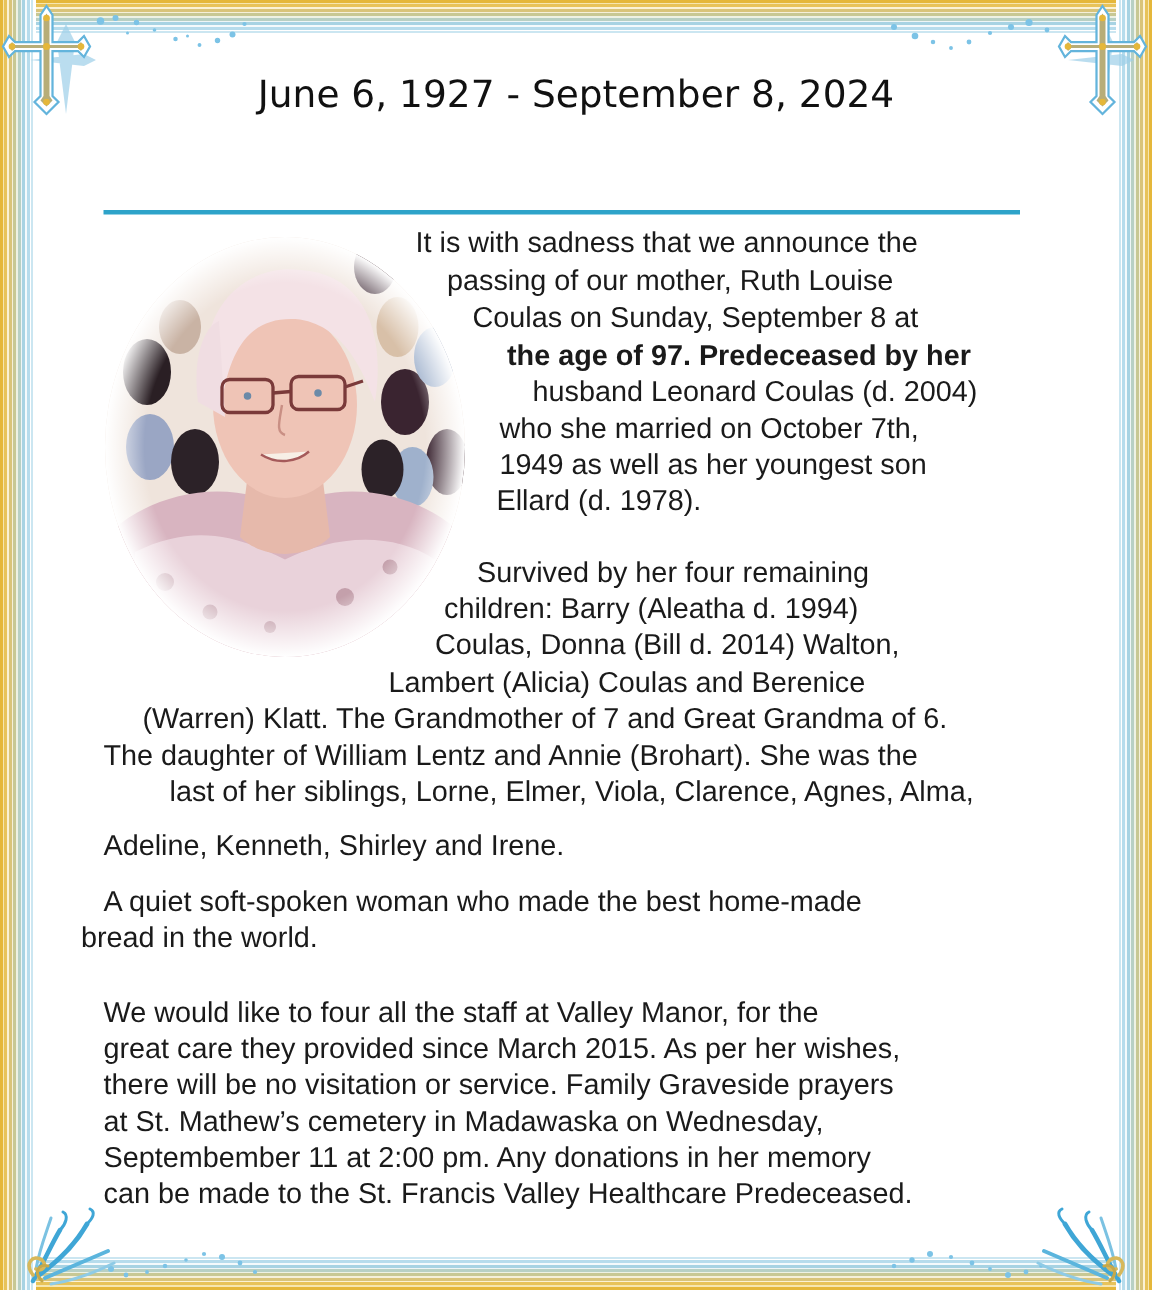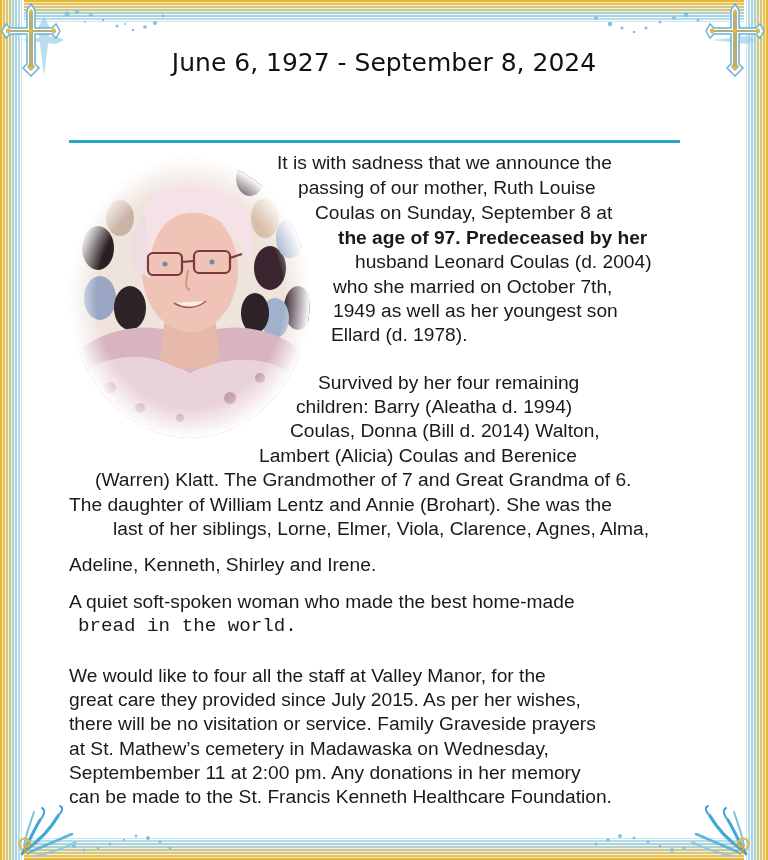--- a/index.html
+++ b/index.html
@@ -288,23 +288,23 @@
   <div class="line" style="left:290px; top:419px;">Coulas, Donna (Bill d. 2014) Walton,</div>
   <div class="line" style="left:259px; top:444px;">Lambert (Alicia) Coulas and Berenice</div>
   <div class="line" style="left:69px; top:468px;margin-left:26px;">(Warren) Klatt. The Grandmother of 7 and Great Grandma of 6.</div>
   <div class="line" style="left:69px; top:493px;">The daughter of William Lentz and Annie (Brohart). She was the</div>
   <div class="line" style="left:69px; top:517px;margin-left:44px;">last of her siblings, Lorne, Elmer, Viola, Clarence, Agnes, Alma,</div>
   <div class="line" style="left:69px; top:541px;margin-top:12px;">Adeline, Kenneth, Shirley and Irene.</div>
 </div>
 
 <div class="body-text">
   <div class="line" style="left:69px; top:590px;">A quiet soft-spoken woman who made the best home-made</div>
-  <div class="line" style="left:78px; top:614px;font-family:Liberation Mono, monospace;">bread in the world.</div>
+  <div class="line" style="left:54px; top:614px;">bread in the world.</div>
 </div>
 
 <div class="body-text">
   <div class="line" style="left:69px; top:664px;">We would like to four all the staff at Valley Manor, for the</div>
-  <div class="line" style="left:69px; top:688px;">great care they provided since July 2015. As per her wishes,</div>
+  <div class="line" style="left:69px; top:688px;">great care they provided since March 2015. As per her wishes,</div>
   <div class="line" style="left:69px; top:712px;">there will be no visitation or service. Family Graveside prayers</div>
   <div class="line" style="left:69px; top:737px;">at St. Mathew’s cemetery in Madawaska on Wednesday,</div>
   <div class="line" style="left:69px; top:761px;">Septembember 11 at 2:00 pm. Any donations in her memory</div>
-  <div class="line" style="left:69px; top:785px;">can be made to the St. Francis Kenneth Healthcare Foundation.</div>
+  <div class="line" style="left:69px; top:785px;">can be made to the St. Francis Valley Healthcare Predeceased.</div>
 </div>
 
 </body></html>

